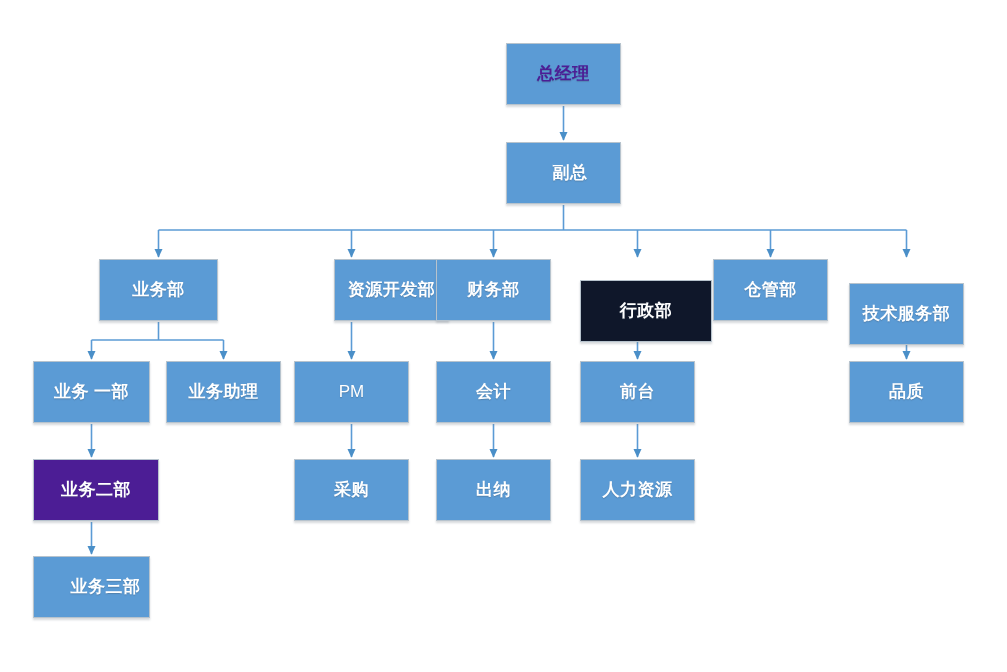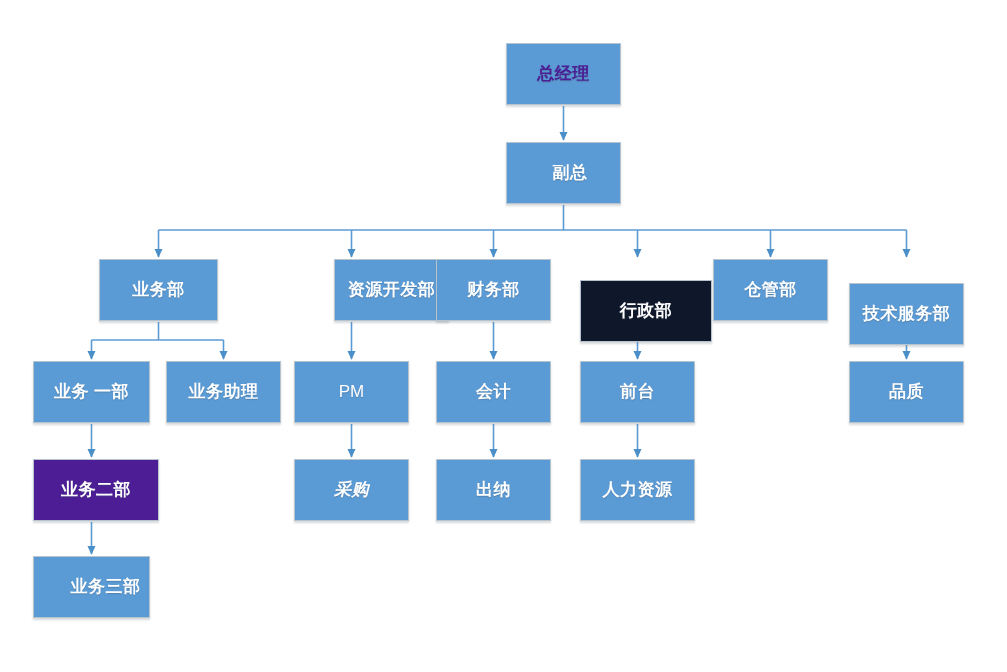--- a/index.html
+++ b/index.html
@@ -92,18 +92,18 @@
       <div class="node" style="left: 580px; top: 259px; width: 132px; height: 62px; background: #0f172a; border-color: rgb(183, 195, 205); color: rgb(255, 255, 255); margin-top: 21px;">行政部</div>
       <div class="node" style="left: 713px; top: 259px; width: 115px; height: 62px; background: rgb(91, 155, 213); border-color: rgb(183, 195, 205); color: rgb(255, 255, 255);">仓管部</div>
       <div class="node" style="left: 849px; top: 259px; width: 115px; height: 62px; background: rgb(91, 155, 213); border-color: rgb(183, 195, 205); color: rgb(255, 255, 255); margin-top: 24px;">技术服务部</div>
       <div class="node" style="left: 33px; top: 361px; width: 117px; height: 62px; background: rgb(91, 155, 213); border-color: rgb(183, 195, 205); color: rgb(255, 255, 255);">业务 一部</div>
       <div class="node" style="left: 166px; top: 361px; width: 115px; height: 62px; background: rgb(91, 155, 213); border-color: rgb(183, 195, 205); color: rgb(255, 255, 255);">业务助理</div>
       <div class="node latin" style="left: 294px; top: 361px; width: 115px; height: 62px; background: rgb(91, 155, 213); border-color: rgb(183, 195, 205); color: rgb(255, 255, 255);">PM</div>
       <div class="node" style="left: 436px; top: 361px; width: 115px; height: 62px; background: rgb(91, 155, 213); border-color: rgb(183, 195, 205); color: rgb(255, 255, 255);">会计</div>
       <div class="node" style="left: 580px; top: 361px; width: 115px; height: 62px; background: rgb(91, 155, 213); border-color: rgb(183, 195, 205); color: rgb(255, 255, 255);">前台</div>
       <div class="node" style="left: 849px; top: 361px; width: 115px; height: 62px; background: rgb(91, 155, 213); border-color: rgb(183, 195, 205); color: rgb(255, 255, 255);">品质</div>
       <div class="node" style="left: 33px; top: 459px; width: 126px; height: 62px; background: #4c1d95; border-color: rgb(183, 195, 205); color: rgb(255, 255, 255);">业务二部</div>
-      <div class="node" style="left: 294px; top: 459px; width: 115px; height: 62px; background: rgb(91, 155, 213); border-color: rgb(183, 195, 205); color: rgb(255, 255, 255); font-style: italic;">采购</div>
+      <div class="node" style="left: 294px; top: 459px; width: 115px; height: 62px; background: rgb(91, 155, 213); border-color: rgb(183, 195, 205); color: rgb(255, 255, 255);">采购</div>
       <div class="node" style="left: 436px; top: 459px; width: 115px; height: 62px; background: rgb(91, 155, 213); border-color: rgb(183, 195, 205); color: rgb(255, 255, 255);">出纳</div>
       <div class="node" style="left: 580px; top: 459px; width: 115px; height: 62px; background: rgb(91, 155, 213); border-color: rgb(183, 195, 205); color: rgb(255, 255, 255);">人力资源</div>
       <div class="node" style="left: 33px; top: 556px; width: 117px; height: 62px; background: rgb(91, 155, 213); border-color: rgb(183, 195, 205); color: rgb(255, 255, 255); padding-left: 28px;">业务三部</div>
     </div>
 </div>
 
 </body></html>

